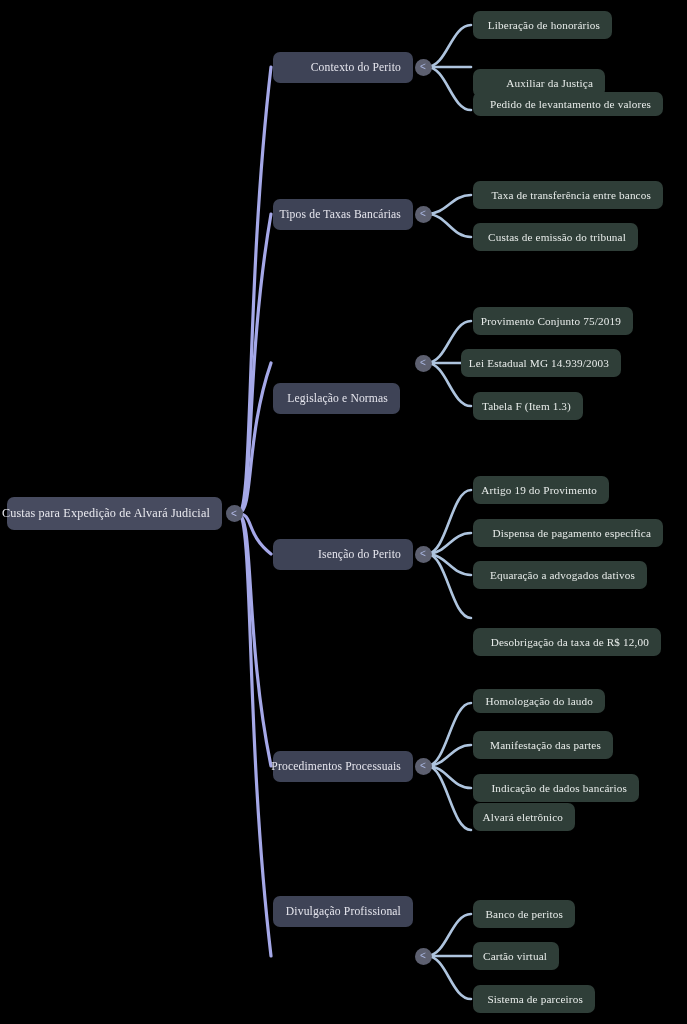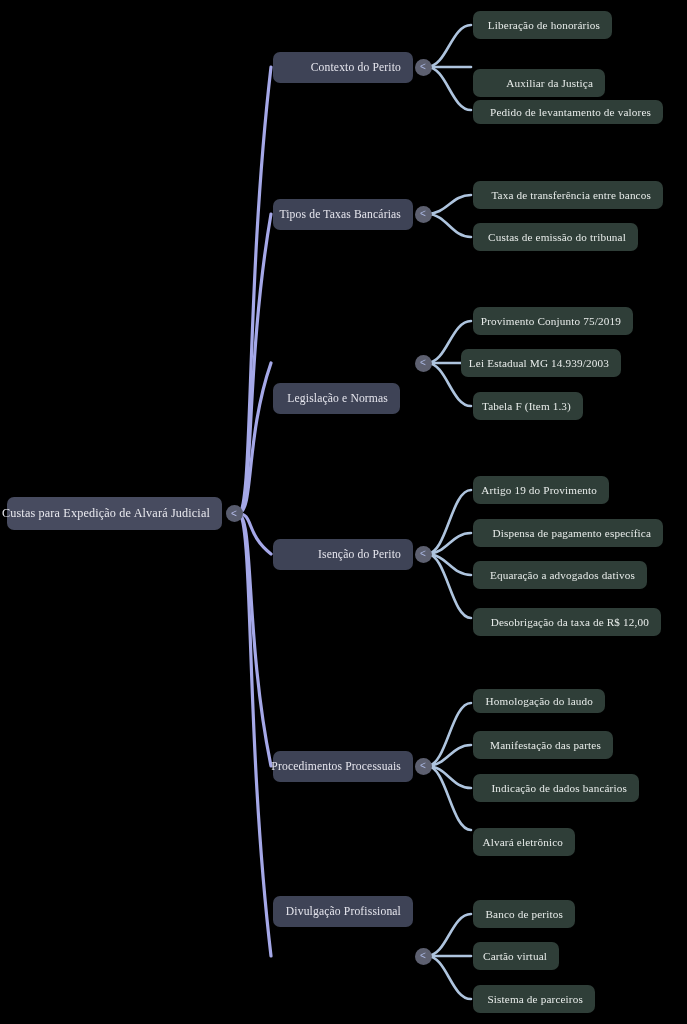--- a/index.html
+++ b/index.html
@@ -116,21 +116,21 @@
       <div class="node node-branch" style="left: 273px; top: 51.5px; width: 140px; height: 31px;">
         <span>Contexto do Perito</span>
       </div>
       <div class="toggle " style="left: 414.5px; top: 58.5px;">&lt;</div>
       <div class="node node-leaf" style="left: 473px; top: 11px; width: 139px; height: 28px;">
         <span>Liberação de honorários</span>
       </div>
       <div class="node node-leaf" style="left: 473px; top: 53px; width: 132px; height: 28px; margin-top: 16px;">
         <span>Auxiliar da Justiça</span>
       </div>
-      <div class="node node-leaf" style="left: 473px; top: 100px; width: 190px; height: 24px; padding-left: 28px;">
+      <div class="node node-leaf" style="left: 473px; top: 92px; width: 190px; height: 24px; padding-left: 28px;">
         <span>Pedido de levantamento de valores</span>
       </div>
       <div class="node node-branch" style="left: 273px; top: 198.5px; width: 140px; height: 31px;">
         <span>Tipos de Taxas Bancárias</span>
       </div>
       <div class="toggle " style="left: 414.5px; top: 205.5px;">&lt;</div>
       <div class="node node-leaf" style="left: 473px; top: 181px; width: 190px; height: 28px;">
         <span>Taxa de transferência entre bancos</span>
       </div>
       <div class="node node-leaf" style="left: 473px; top: 223px; width: 165px; height: 28px;">
@@ -155,37 +155,37 @@
       <div class="toggle " style="left: 414.5px; top: 545.5px;">&lt;</div>
       <div class="node node-leaf" style="left: 473px; top: 476px; width: 136px; height: 28px;">
         <span>Artigo 19 do Provimento</span>
       </div>
       <div class="node node-leaf" style="left: 473px; top: 519px; width: 190px; height: 28px;">
         <span>Dispensa de pagamento específica</span>
       </div>
       <div class="node node-leaf" style="left: 473px; top: 561px; width: 174px; height: 28px;">
         <span>Equaração a advogados dativos</span>
       </div>
-      <div class="node node-leaf" style="left: 473px; top: 608px; width: 188px; height: 28px;">
+      <div class="node node-leaf" style="left: 473px; top: 628px; width: 188px; height: 28px;">
         <span>Desobrigação da taxa de R$ 12,00</span>
       </div>
       <div class="node node-branch" style="left: 273px; top: 750.5px; width: 140px; height: 31px;">
         <span>Procedimentos Processuais</span>
       </div>
       <div class="toggle " style="left: 414.5px; top: 757.5px;">&lt;</div>
       <div class="node node-leaf" style="left: 473px; top: 689px; width: 132px; height: 24px;">
         <span>Homologação do laudo</span>
       </div>
       <div class="node node-leaf" style="left: 473px; top: 731px; width: 140px; height: 28px;">
         <span>Manifestação das partes</span>
       </div>
       <div class="node node-leaf" style="left: 473px; top: 774px; width: 166px; height: 28px;">
         <span>Indicação de dados bancários</span>
       </div>
-      <div class="node node-leaf" style="left: 473px; top: 828px; width: 102px; height: 28px;">
+      <div class="node node-leaf" style="left: 473px; top: 803px; width: 102px; height: 28px;">
         <span>Alvará eletrônico</span>
       </div>
       <div class="node node-branch" style="left: 273px; top: 896px; width: 140px; height: 31px;">
         <span>Divulgação Profissional</span>
       </div>
       <div class="toggle " style="left: 414.5px; top: 947.5px;">&lt;</div>
       <div class="node node-leaf" style="left: 473px; top: 900px; width: 102px; height: 28px;">
         <span>Banco de peritos</span>
       </div>
       <div class="node node-leaf" style="left: 473px; top: 942px; width: 86px; height: 28px;">

